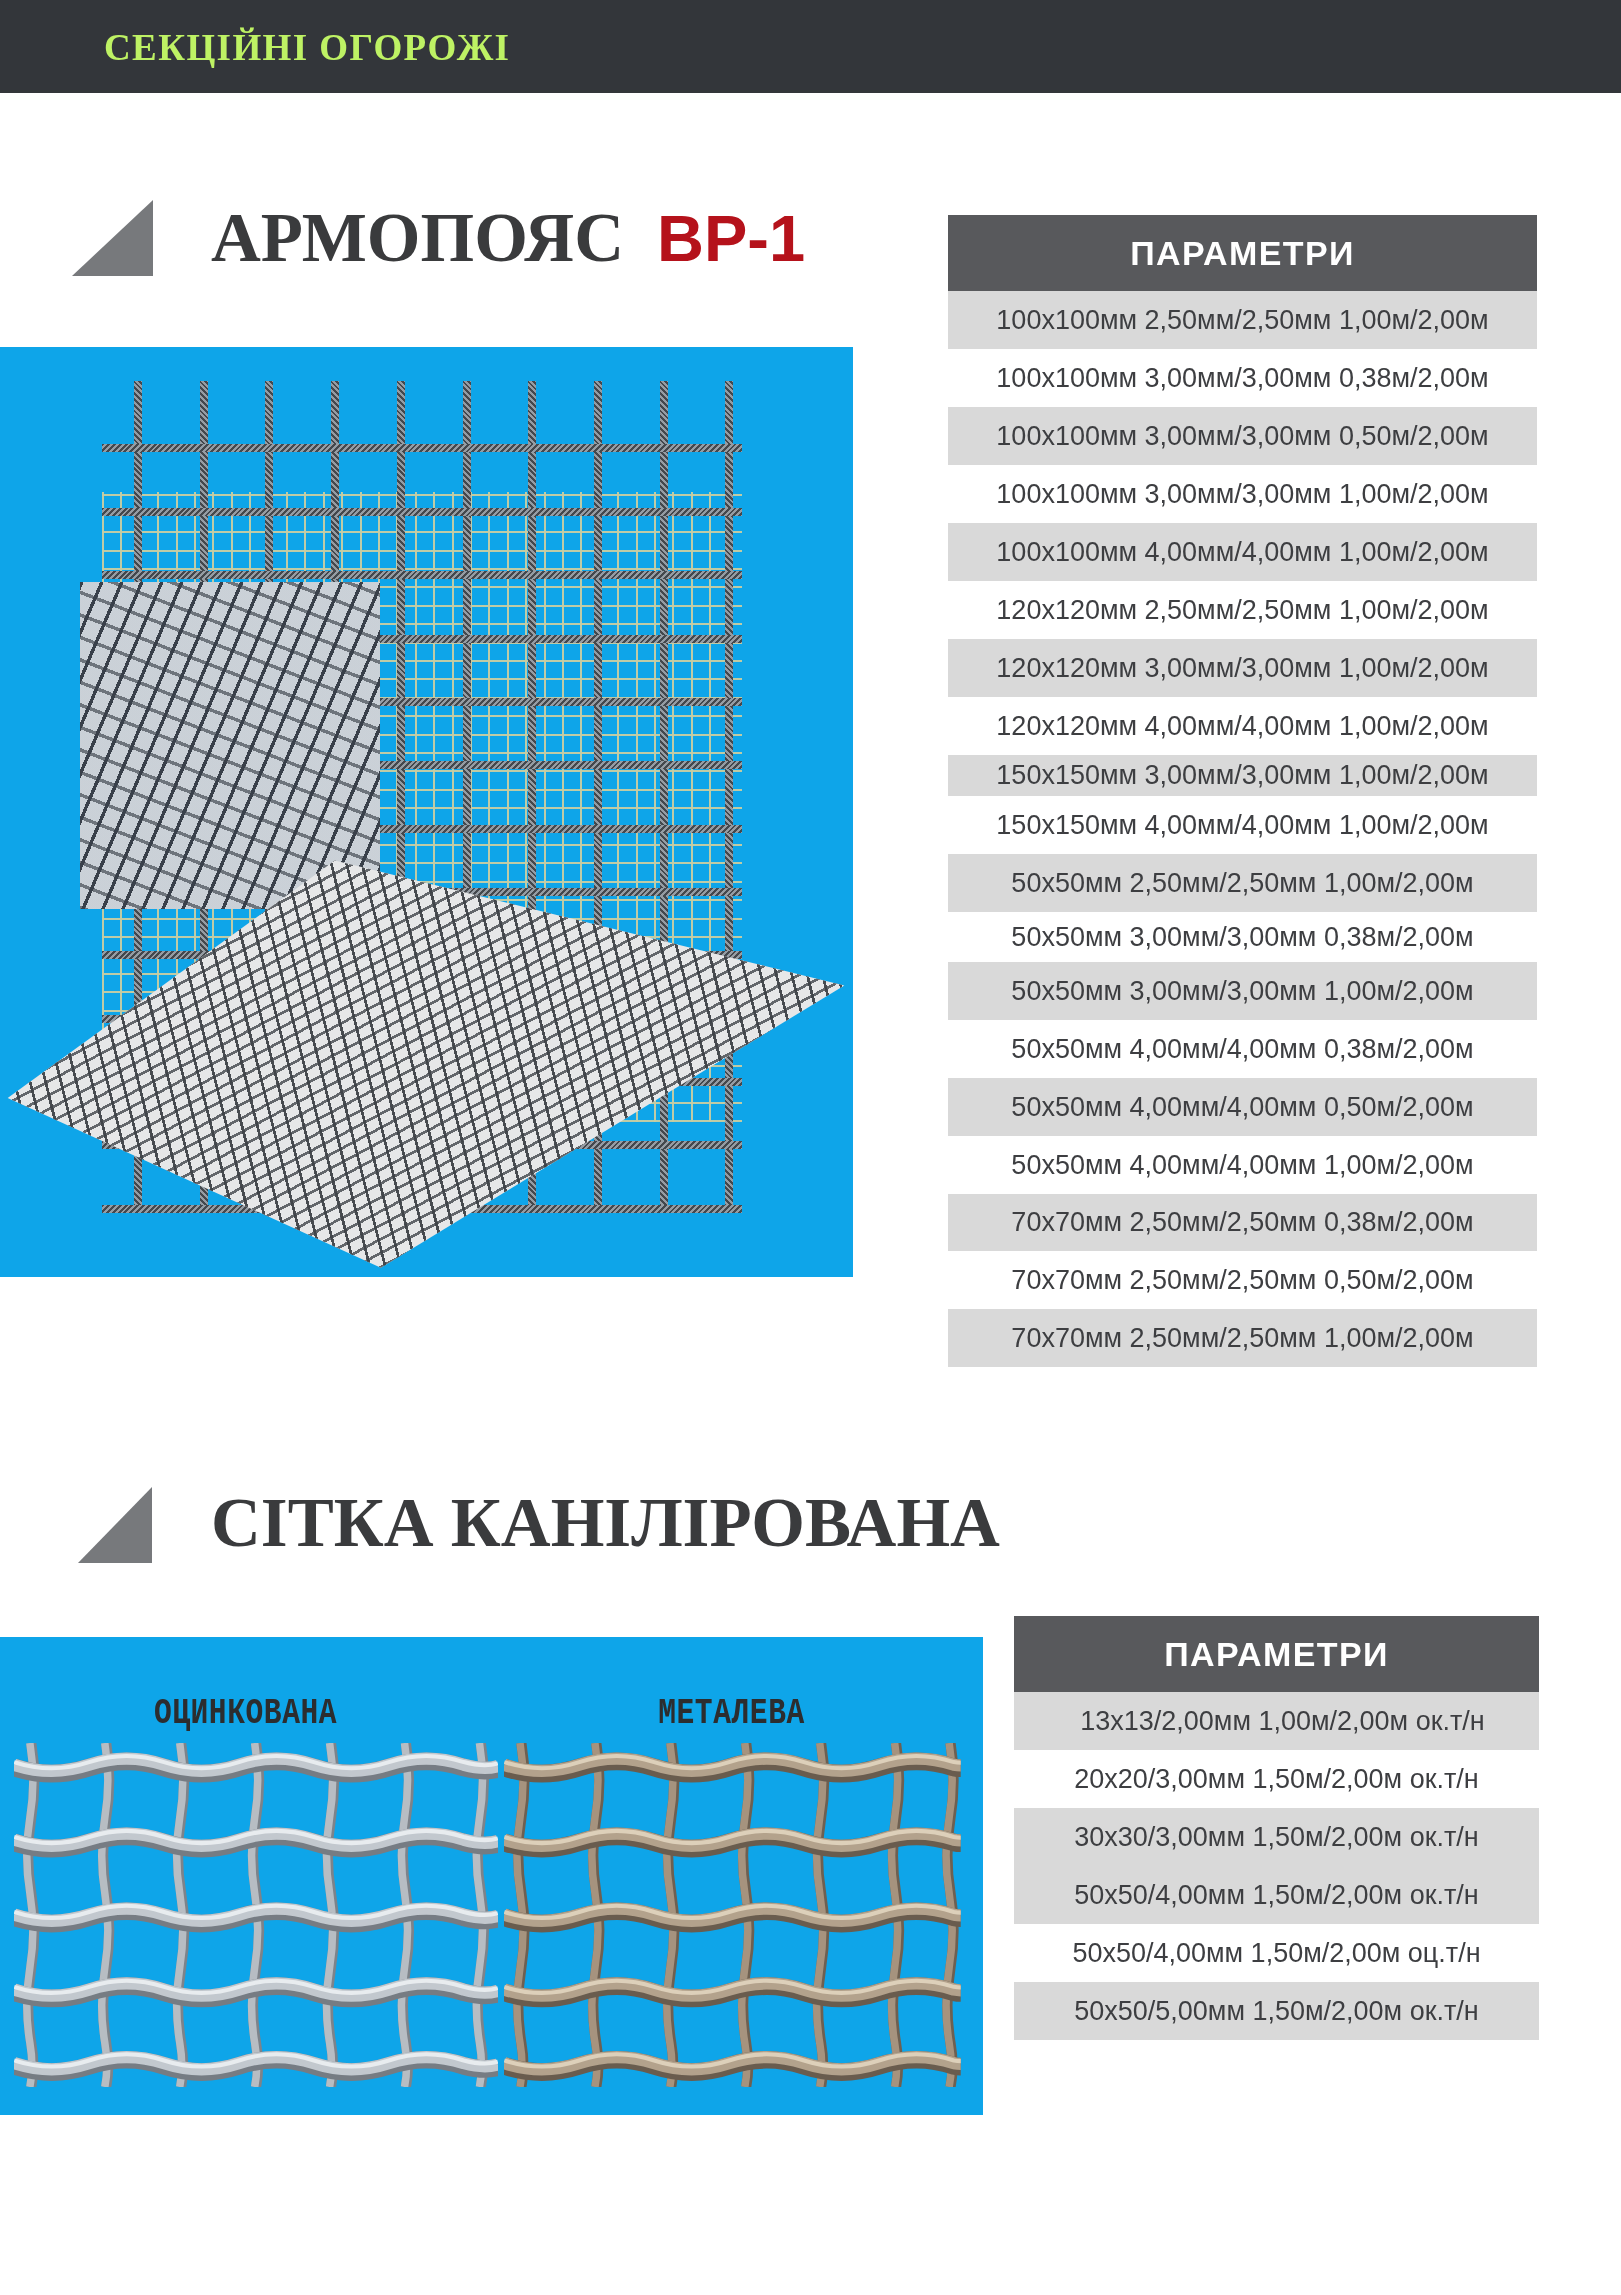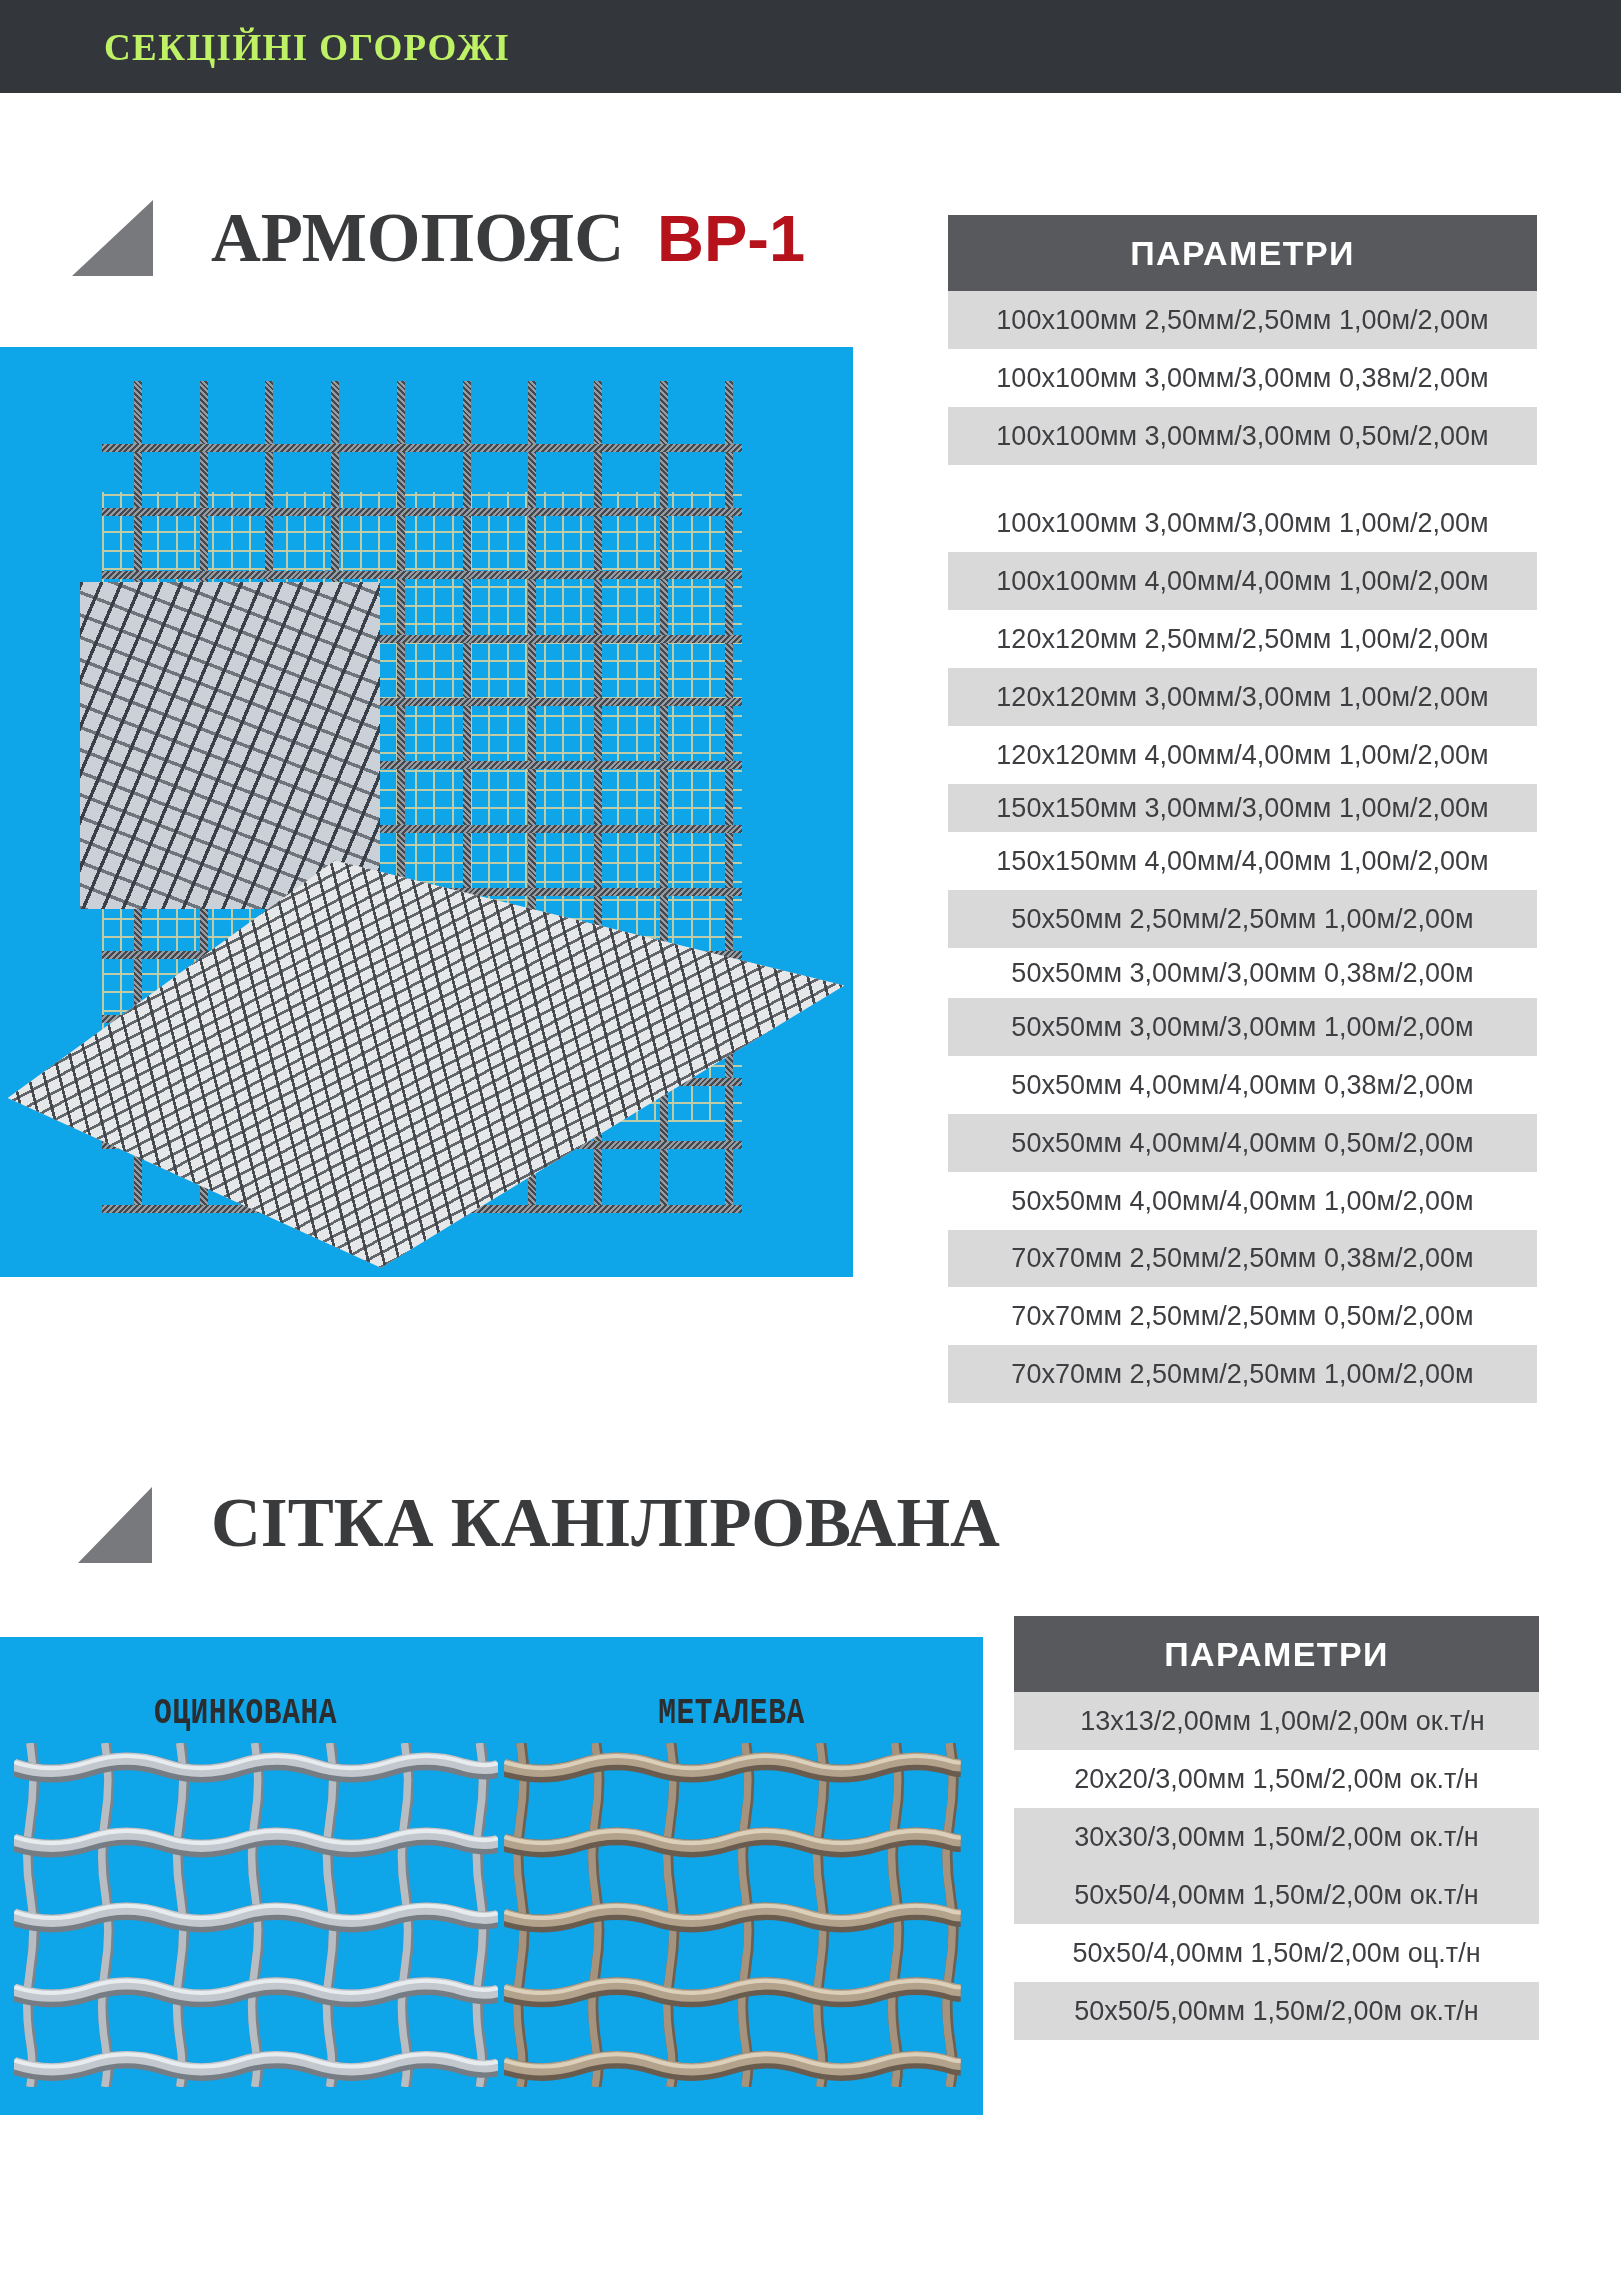--- a/index.html
+++ b/index.html
@@ -104,26 +104,26 @@
     <div class="abs inset-photo" style="left:80px;top:235px;width:300px;height:327px;"></div>
 
     <div class="abs stack3d" style="left:0;top:508px;width:852px;height:422px;"></div>
   </div>
 
   <div class="abs ptable" style="left:948px;top:215px;width:589px;">
     <div class="thead" style="height:76px;">ПАРАМЕТРИ</div>
     <div class="trow g" style="height:58px;">100х100мм 2,50мм/2,50мм 1,00м/2,00м</div>
     <div class="trow" style="height:58px;">100х100мм 3,00мм/3,00мм 0,38м/2,00м</div>
     <div class="trow g" style="height:58px;">100х100мм 3,00мм/3,00мм 0,50м/2,00м</div>
-    <div class="trow" style="height:58px;margin-top:29px;">100х100мм 3,00мм/3,00мм 1,00м/2,00м</div>
+    <div class="trow" style="height:58px;">100х100мм 3,00мм/3,00мм 1,00м/2,00м</div>
     <div class="trow g" style="height:58px;">100х100мм 4,00мм/4,00мм 1,00м/2,00м</div>
     <div class="trow" style="height:58px;">120х120мм 2,50мм/2,50мм 1,00м/2,00м</div>
     <div class="trow g" style="height:58px;">120х120мм 3,00мм/3,00мм 1,00м/2,00м</div>
     <div class="trow" style="height:58px;">120х120мм 4,00мм/4,00мм 1,00м/2,00м</div>
-    <div class="trow g" style="height:48px;">150х150мм 3,00мм/3,00мм 1,00м/2,00м</div>
+    <div class="trow g" style="height:41px;">150х150мм 3,00мм/3,00мм 1,00м/2,00м</div>
     <div class="trow" style="height:58px;">150х150мм 4,00мм/4,00мм 1,00м/2,00м</div>
     <div class="trow g" style="height:58px;">50х50мм 2,50мм/2,50мм 1,00м/2,00м</div>
     <div class="trow" style="height:50px;">50х50мм 3,00мм/3,00мм 0,38м/2,00м</div>
     <div class="trow g" style="height:58px;">50х50мм 3,00мм/3,00мм 1,00м/2,00м</div>
     <div class="trow" style="height:58px;">50х50мм 4,00мм/4,00мм 0,38м/2,00м</div>
     <div class="trow g" style="height:58px;">50х50мм 4,00мм/4,00мм 0,50м/2,00м</div>
     <div class="trow" style="height:58px;">50х50мм 4,00мм/4,00мм 1,00м/2,00м</div>
     <div class="trow g" style="height:57px;">70х70мм 2,50мм/2,50мм 0,38м/2,00м</div>
     <div class="trow" style="height:58px;">70х70мм 2,50мм/2,50мм 0,50м/2,00м</div>
     <div class="trow g" style="height:58px;">70х70мм 2,50мм/2,50мм 1,00м/2,00м</div>

